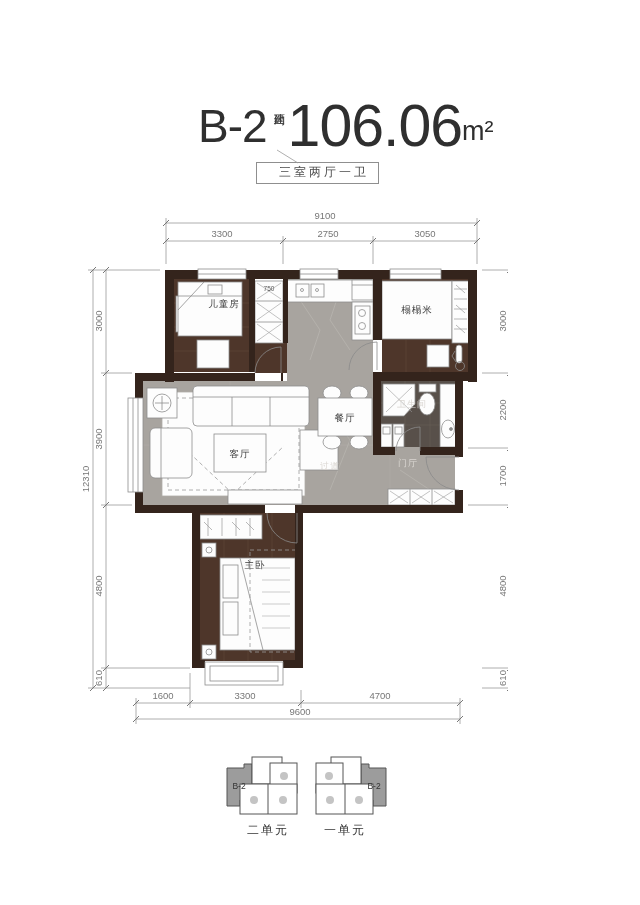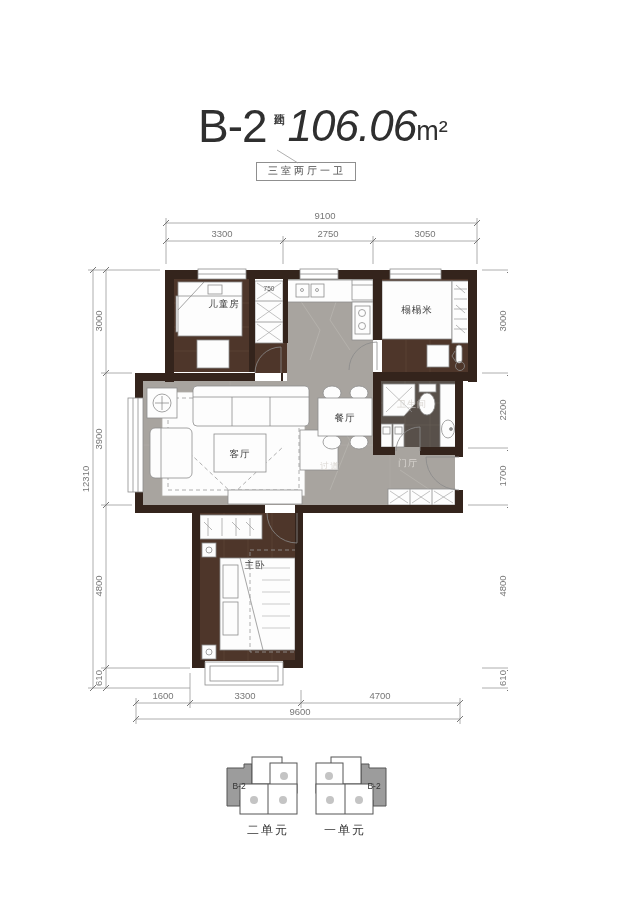--- a/index.html
+++ b/index.html
@@ -8,25 +8,25 @@
     font-family:"Liberation Sans","DejaVu Sans",sans-serif;
   }
   .header{
     position:absolute;left:198px;top:100px;display:flex;align-items:flex-start;color:#2f2f2f;
   }
   .unit-name{font-size:46px;line-height:52px;font-weight:500;letter-spacing:-1px;}
   .area-label{
     writing-mode:vertical-rl;text-orientation:upright;font-size:11px;line-height:13px;
     letter-spacing:1px;color:#3a3a3a;margin:4px 2px 0 6px;height:44px;
   }
-  .area-value{font-size:44px;line-height:52px;font-weight:500;letter-spacing:-1px;font-style:italic;}
+  .area-value{font-size:59px;line-height:52px;font-weight:500;letter-spacing:-1px;}
   .area-unit{font-size:27px;line-height:30px;font-weight:400;margin-top:16px;}
   .badge{
     position:absolute;left:256px;top:162px;border:1px solid #8f8f8f;background:#fff;
-    font-size:10px;letter-spacing:3px;color:#4a4a4a;padding:1px 9px 2px 11px;
+    font-size:12px;letter-spacing:3px;color:#4a4a4a;padding:1px 9px 2px 22px;
   }
   svg{position:absolute;left:0;top:0;}
   svg text{font-family:"Liberation Sans","DejaVu Sans",sans-serif;}
   .dimtxt{font-size:9.5px;fill:#777;}
   .roomtxt{font-size:9.5px;fill:#3c3c3c;letter-spacing:1px;}
   .roomtxt-light{font-size:9px;fill:#dbd7d2;letter-spacing:1px;}
   .tinytxt{font-size:6.5px;fill:#555;}
   .kp-tag{font-size:8.5px;fill:#333;}
   .kp-name{font-size:12px;fill:#333;letter-spacing:2px;}
 </style>

